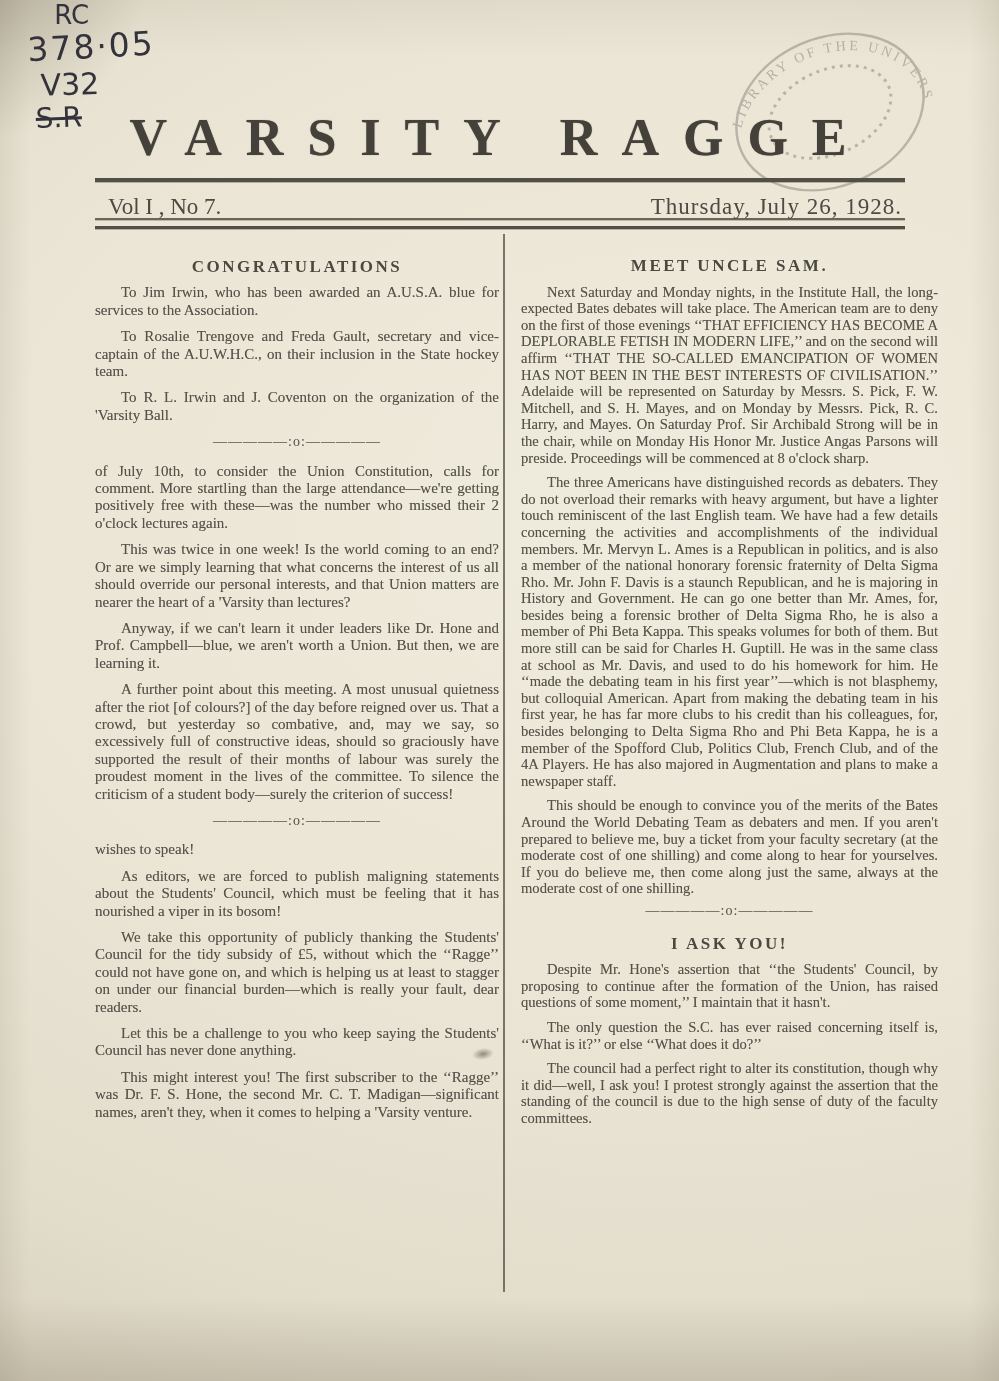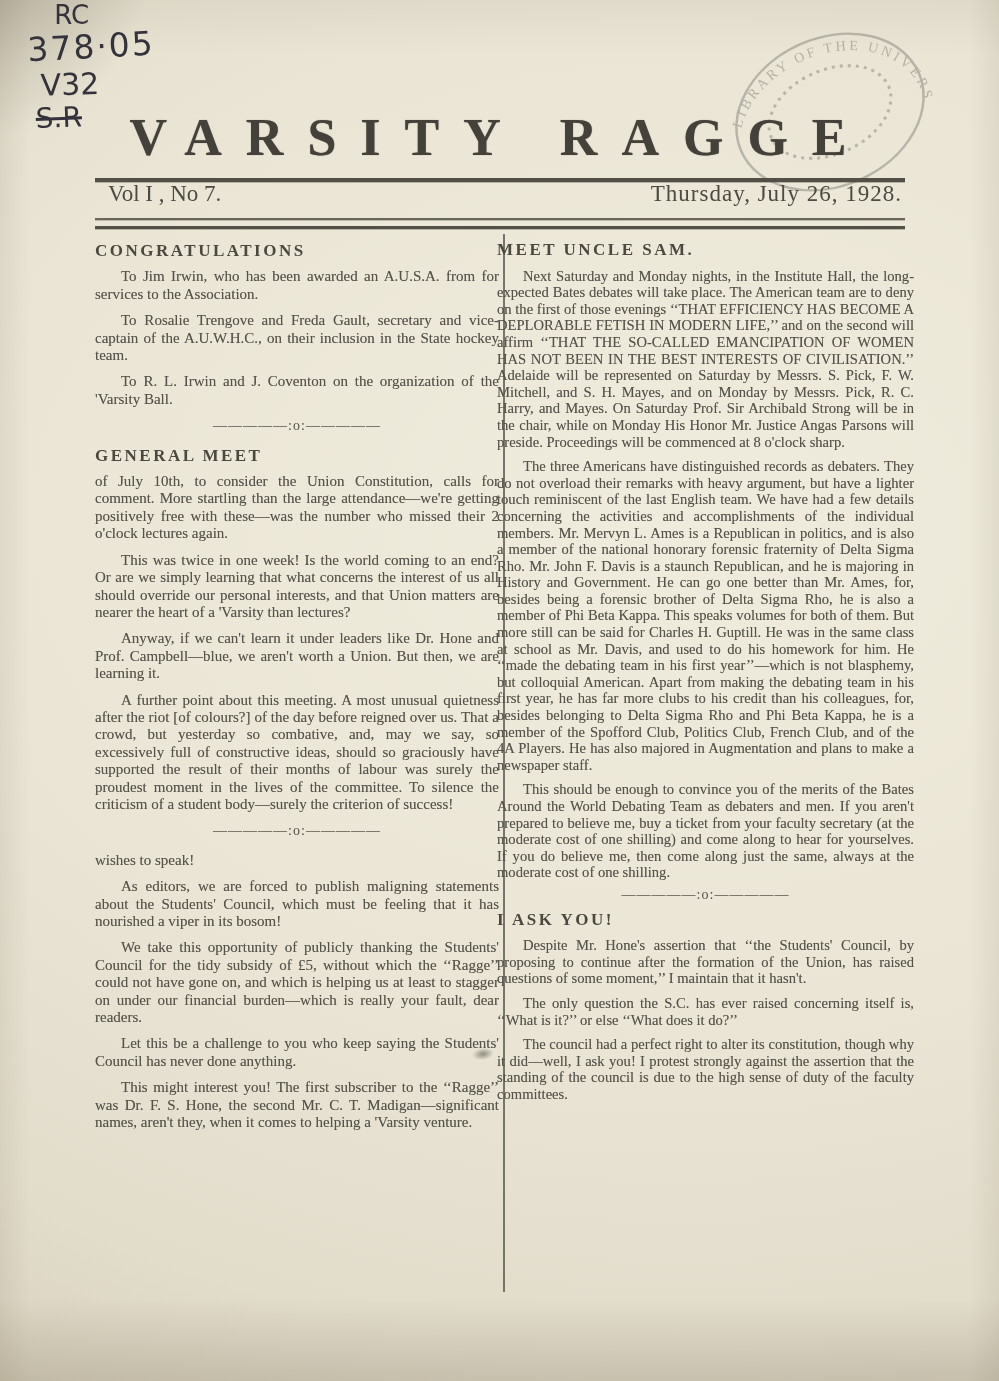--- a/index.html
+++ b/index.html
@@ -41,32 +41,32 @@
     font-family:"Liberation Serif",serif;
     font-weight:700;font-size:52px;letter-spacing:24px;
     white-space:nowrap;color:#43413a;
     text-shadow:0 0 1px rgba(67,65,58,0.6);
   }
   .rule{position:absolute;left:95px;width:810px;background:#524f46;box-shadow:0 1px 0 rgba(82,79,70,0.35);}
   .rule-masthead{top:178px;height:4px;}
   .rule-thin{top:218px;height:2px;opacity:0.85;}
   .rule-thick{top:226px;height:3px;}
   .issue-row{
-    position:absolute;left:108px;top:181px;width:794px;
+    position:absolute;left:108px;top:194px;width:794px;
     display:flex;justify-content:space-between;align-items:center;
     font-size:23px;color:#4c4a42;
   }
   .issue-date{letter-spacing:1px;}
   .vdivider{position:absolute;left:503px;top:234px;width:2px;height:1058px;background:#5a574d;opacity:0.8;}
   .col{position:absolute;top:242px;font-size:15px;line-height:17.4px;}
   .col-left{left:95px;width:404px;}
-  .col-right{left:497px;width:417px;font-size:14.6px;line-height:16.6px;}
+  .col-right{left:521px;width:417px;font-size:14.6px;line-height:16.6px;}
   .section-heading{
-    font-weight:700;font-size:17px;
-    letter-spacing:2.5px;margin:0 0 9px;color:#4a483f;
+    text-align:center;font-weight:700;font-size:17px;
+    letter-spacing:2.5px;margin:16px 0 9px;color:#4a483f;
   }
   .col p{margin:0 0 9px;text-align:justify;text-indent:26px;color:#55524a;
     text-shadow:0 0 0.5px rgba(85,82,74,0.45);}
   .col-right p{margin:8px 0 3px;}
   .noindent{text-indent:0 !important;}
   .ornament{text-align:center;margin:8px 0 12px;font-size:14px;letter-spacing:1px;color:#55524a;}
   .col-right .ornament{margin:6px 0 8px;}
   .ink-smudge{
     position:absolute;left:472px;top:1048px;width:22px;height:12px;
     background:radial-gradient(ellipse at center, rgba(70,68,60,0.55), rgba(70,68,60,0) 70%);
@@ -107,29 +107,28 @@
   </div>
   <div class="rule rule-thin"></div>
   <div class="rule rule-thick"></div>
 
   <div class="vdivider"></div>
 
   <div class="col col-left">
 
     <div class="section">
       <div class="section-heading">CONGRATULATIONS</div>
-      <p>To Jim Irwin, who has been awarded an A.U.S.A. from for services to the Association.</p>
+      <p>To Jim Irwin, who has been awarded an A.U.S.A. blue for services to the Association.</p>
       <p>To Rosalie Trengove and Freda Gault, secretary and vice-captain of the A.U.W.H.C., on their inclusion in the State hockey team.</p>
       <p>To R. L. Irwin and J. Coventon on the organization of the 'Varsity Ball.</p>
     </div>
 
     <div class="ornament">—————:o:—————</div>
 
     <div class="section">
-      <div class="section-heading">GENERAL MEET</div>
       <p class="noindent">of July 10th, to consider the Union Constitution, calls for comment.  More startling than the large attendance—we're getting positively free with these—was the number who missed their 2 o'clock lectures again.</p>
       <p>This was twice in one week!  Is the world coming to an end?  Or are we simply learning that what concerns the interest of us all should override our personal interests, and that Union matters are nearer the heart of a 'Varsity than lectures?</p>
       <p>Anyway, if we can't learn it under leaders like Dr. Hone and Prof. Campbell—blue, we aren't worth a Union.  But then, we are learning it.</p>
       <p>A further point about this meeting.  A most unusual quietness after the riot [of colours?] of the day before reigned over us.  That a crowd, but yesterday so combative, and, may we say, so excessively full of constructive ideas, should so graciously have supported the result of their months of labour was surely the proudest moment in the lives of the committee.  To silence the criticism of a student body—surely the criterion of success!</p>
     </div>
 
     <div class="ornament">—————:o:—————</div>
 
     <div class="section">
       <p class="noindent">wishes to speak!</p>

